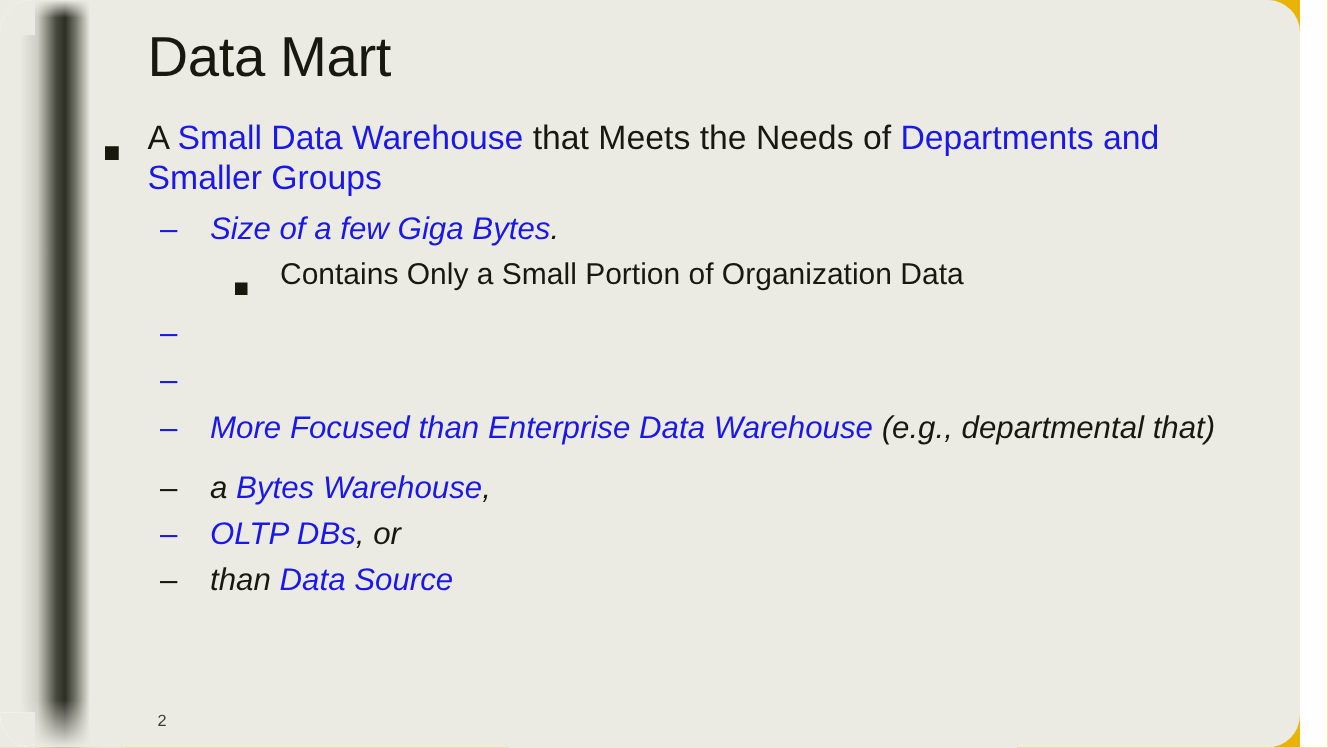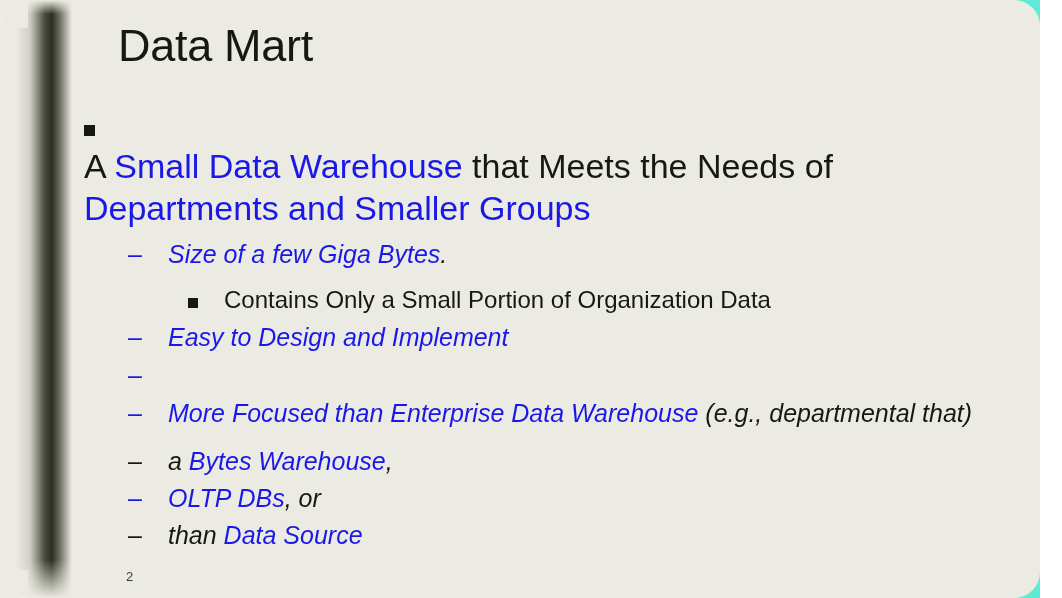--- a/index.html
+++ b/index.html
@@ -11,21 +11,21 @@
     width: 1062px;
     height: 598px;
     overflow: hidden;
     font-family: "Liberation Sans", sans-serif;
   }
 
   #slide {
     position: relative;
     width: 1062px;
     height: 598px;
-    background: #5eead4;
+    background: #eab308;
     overflow: hidden;
   }
 
   
   .slide-card {
     position: absolute;
     left: 0;
     top: 0;
     width: 1040px;
     height: 598px;
@@ -123,21 +123,21 @@
     align-items: flex-start;
   }
 
   .marker {
     flex: 0 0 auto;
     display: inline-block;
     text-align: left;
   }
 
   
-  .lvl1 { font-size: 34px; line-height: 42px; margin-bottom: 0px; flex-direction: column; }
+  .lvl1 { font-size: 27px; line-height: 32px; margin-bottom: 0px; }
   .lvl1 .marker {
     width: 34px;
     padding-top: 9px;
   }
   .sq {
     display: inline-block;
     width: 11px;
     height: 11px;
   }
   .sq-black { background: #17190f; }
@@ -149,21 +149,21 @@
   .lvl2 { font-size: 25px; line-height: 30px; }
   .lvl2 .marker {
     width: 40px;
     padding-left: 44px;
     font-size: 25px;
     line-height: 30px;
   }
   .lvl2 .text { max-width: 860px; }
 
   
-  .lvl3 { font-size: 24px; line-height: 29px; align-items: flex-end; }
+  .lvl3 { font-size: 24px; line-height: 29px; }
   .lvl3 .marker {
     width: 36px;
     padding-left: 104px;
     padding-top: 9px;
   }
   .lvl3 .sq { width: 10px; height: 10px; }
 
   .blue  { color: #1a18e8; }
   .black { color: #17190f; }
   .ital  { font-style: italic; margin-top: 44px; }
@@ -214,21 +214,20 @@
 
     <div class="row lvl3">
       <span class="marker"><span class="sq sq-black"></span></span>
       <span class="text"><span class="black">Contains Only a Small Portion of Organization Data</span></span>
     </div>
 
     <div class="sp-2"></div>
 
     <div class="row lvl2">
       <span class="marker blue">–</span>
-      <span class="text"><span class="blue ital">Easy to Design and Implement</span></span>
     </div>
 
     <div class="sp-2"></div>
 
     <div class="row lvl2">
       <span class="marker blue">–</span>
     </div>
 
     <div class="sp-2"></div>
 

